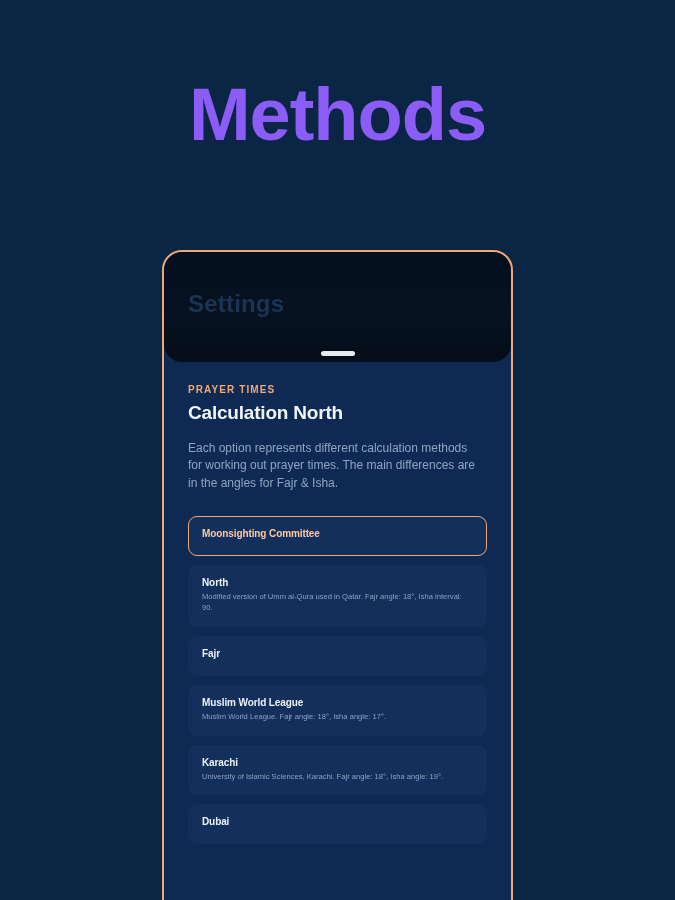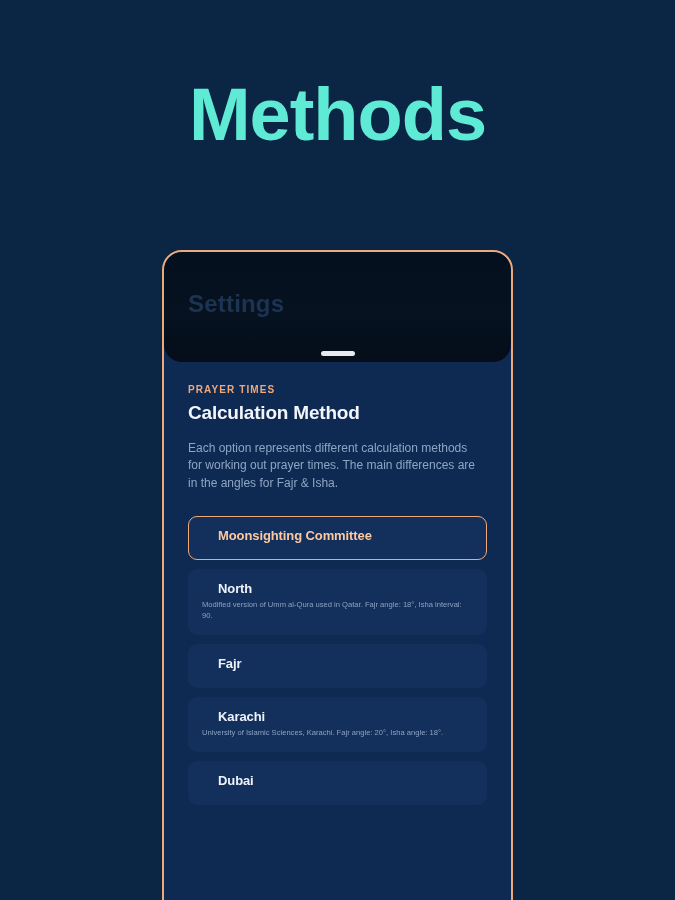--- a/index.html
+++ b/index.html
@@ -18,21 +18,21 @@
   }
   .hero-title {
     position: absolute;
     top: 78px;
     left: 0;
     width: 100%;
     text-align: center;
     font-size: 74px;
     font-weight: 700;
     letter-spacing: -1px;
-    color: #5eead4;
+    color: #8b5cf6;
     line-height: 1;
   }
   .phone {
     position: absolute;
     left: 162px;
     top: 250px;
     width: 351px;
     height: 670px;
     border: 2px solid #f0a878;
     border-radius: 20px;
@@ -95,26 +95,25 @@
     border: 1px solid transparent;
     border-radius: 9px;
     padding: 11px 13px 12px 13px;
     margin-bottom: 9px;
   }
   .option.selected {
     background: #132f5b;
     border: 1px solid #f0a878;
   }
   .option-name {
-    font-size: 13px;
+    font-size: 10px;
     font-weight: 700;
     color: #eef2f8;
     margin-bottom: 4px;
     letter-spacing: -0.1px;
-    margin-left: 16px;
   }
   .option.selected .option-name { color: #ffc9a0; }
   .option-desc {
     font-size: 7.6px;
     line-height: 1.42;
     color: #8ba2c2;
   }
   .option.selected .option-desc { color: #9fb4d2; }
 </style>
 </head>
@@ -126,41 +125,45 @@
 
   <div class="phone">
 
     <div class="phone-header">
       <div class="settings-label">Settings</div>
       <div class="sheet-handle"></div>
     </div>
 
     <div class="sheet">
       <div class="eyebrow">PRAYER TIMES</div>
-      <div class="sheet-title">Calculation Method</div>
+      <div class="sheet-title">Calculation North</div>
       <div class="sheet-desc">Each option represents different calculation methods for working out prayer times. The main differences are in the angles for Fajr &amp; Isha.</div>
 
       <div class="option selected">
         <div class="option-name">Moonsighting Committee</div>
       </div>
 
 
       <div class="option">
         <div class="option-name">North</div>
         <div class="option-desc">Modified version of Umm al-Qura used in Qatar. Fajr angle: 18°, Isha interval: 90.</div>
       </div>
 
       <div class="option">
         <div class="option-name">Fajr</div>
       </div>
 
+      <div class="option">
+        <div class="option-name">Muslim World League</div>
+        <div class="option-desc">Muslim World League. Fajr angle: 18°, Isha angle: 17°.</div>
+      </div>
 
       <div class="option">
         <div class="option-name">Karachi</div>
-        <div class="option-desc">University of Islamic Sciences, Karachi. Fajr angle: 20°, Isha angle: 18°.</div>
+        <div class="option-desc">University of Islamic Sciences, Karachi. Fajr angle: 18°, Isha angle: 19°.</div>
       </div>
 
       <div class="option">
         <div class="option-name">Dubai</div>
         <div class="option-desc"></div>
       </div>
 
     </div>
   </div>
 </div>

